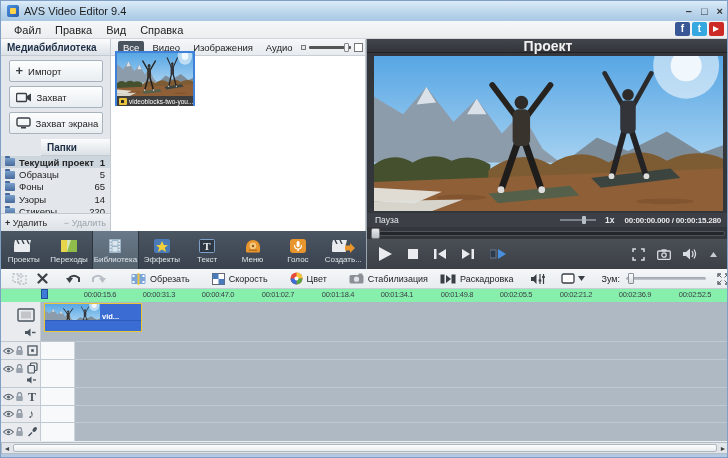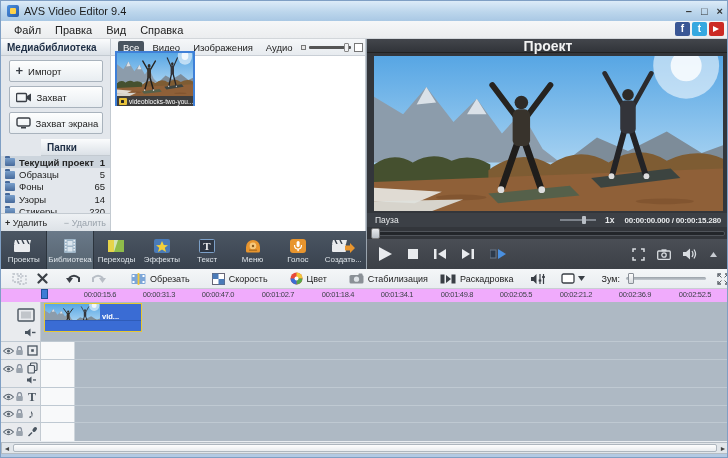--- a/index.html
+++ b/index.html
@@ -80,21 +80,21 @@
 
   
   .editbar{left:0;top:268px;width:728px;height:20px;background:linear-gradient(#f4f6f8,#e9edf0);border-bottom:1px solid #c8cdd3;display:flex;align-items:center;padding:0 6px;font-size:9px;color:#222;}
   .ebtn{display:flex;align-items:center;gap:4px;cursor:pointer;padding:0 6px;}
   .eicon{display:flex;align-items:center;cursor:pointer;padding:0 5px;}
   .zoomright{margin-left:auto;display:flex;align-items:center;gap:6px;}
   .ztrack{width:80px;height:3px;background:linear-gradient(#9aa1a8,#c4cad0);border-radius:2px;position:relative;}
   .zknob{position:absolute;left:2px;top:-4px;width:6px;height:11px;background:linear-gradient(#fdfdfd,#d8dce0);border:1px solid #8a9098;border-radius:1px;}
 
   
-  .ruler{left:0;top:288px;width:728px;height:20px;background:#f0abfc;border-bottom:1px solid #c3cad1;}
+  .ruler{left:0;top:288px;width:728px;height:20px;background:#86efac;border-bottom:1px solid #c3cad1;}
   .rlab{position:absolute;top:1px;font-size:7.5px;color:#3a3f46;transform:translateX(-50%);white-space:nowrap;letter-spacing:-0.3px;}
   .ticks{position:absolute;left:43px;right:12px;bottom:0;height:3px;background:repeating-linear-gradient(90deg,#98a1ab 0,#98a1ab 1px,transparent 1px,transparent 7.45px);}
   .playhead{position:absolute;left:40px;top:288px;width:7px;height:10px;background:#3d7bd6;border:1px solid #1f4f96;}
   .tracks{left:0;top:301px;width:728px;height:139px;background:#aeb9c4;}
   .iconcol{position:absolute;left:0;top:0;width:40px;height:139px;background:#e9ebee;border-right:1px solid #c3cad1;}
   .trow{position:absolute;left:0;width:728px;border-bottom:1px solid #bfc9d2;}
   .hcell{position:absolute;left:40px;width:34px;height:100%;background:#f8f9fa;border-right:1px solid #cfd6dc;}
   .tico{position:absolute;display:flex;align-items:center;justify-content:center;color:#4a5560;}
   .clip{position:absolute;left:43px;top:1px;width:98px;height:29px;border:1px solid #e8c832;background:#3a6cd4;}
   .clip svg{position:absolute;left:0;top:0;width:55px;height:25px;}
@@ -343,46 +343,46 @@
 
   <div class="modebar abs">
     <div class="mode">
       <svg width="22" height="16" viewBox="0 0 22 16">
           <polygon points="2,2 18,2 17,6 1,6" fill="#e9ebee"></polygon>
           <path d="M4,2 L6,6 M9,2 L11,6 M14,2 L16,6" stroke="#39424e" stroke-width="1.5"></path>
           <rect x="1" y="6" width="16" height="8" rx="1" fill="#e9ebee"></rect>
         </svg>
       <span class="lbl">Проекты</span>
     </div>
+    <div class="mode">
+      <svg width="18" height="16" viewBox="0 0 18 16">
+          <rect x="1" y="2" width="10" height="12" fill="#e6d44a"></rect>
+          <rect x="7" y="2" width="10" height="12" fill="#8fbc4a"></rect>
+          <polygon points="7,2 11,2 7,14 7,2" fill="#fff" opacity="0.6"></polygon>
+        </svg>
+      <span class="lbl">Переходы</span>
+    </div>
     <div class="mode act">
       <svg width="18" height="16" viewBox="0 0 18 16">
           <rect x="3" y="1" width="12" height="14" rx="1" fill="#9fb6c8"></rect>
           <rect x="6.5" y="3" width="5" height="4.5" fill="#dce6ee"></rect>
           <rect x="6.5" y="9" width="5" height="4.5" fill="#dce6ee"></rect>
           <rect x="4" y="2" width="1.6" height="1.6" fill="#e9eef3"></rect>
           <rect x="4" y="5" width="1.6" height="1.6" fill="#e9eef3"></rect>
           <rect x="4" y="8" width="1.6" height="1.6" fill="#e9eef3"></rect>
           <rect x="4" y="11" width="1.6" height="1.6" fill="#e9eef3"></rect>
           <rect x="12.4" y="2" width="1.6" height="1.6" fill="#e9eef3"></rect>
           <rect x="12.4" y="5" width="1.6" height="1.6" fill="#e9eef3"></rect>
           <rect x="12.4" y="8" width="1.6" height="1.6" fill="#e9eef3"></rect>
           <rect x="12.4" y="11" width="1.6" height="1.6" fill="#e9eef3"></rect>
         </svg>
       <span class="lbl">Библиотека</span>
     </div>
     <div class="mode">
       <svg width="18" height="16" viewBox="0 0 18 16">
-          <rect x="1" y="2" width="10" height="12" fill="#e6d44a"></rect>
-          <rect x="7" y="2" width="10" height="12" fill="#8fbc4a"></rect>
-          <polygon points="7,2 11,2 7,14 7,2" fill="#fff" opacity="0.6"></polygon>
-        </svg>
-      <span class="lbl">Переходы</span>
-    </div>
-    <div class="mode">
-      <svg width="18" height="16" viewBox="0 0 18 16">
           <rect x="1" y="1" width="16" height="14" rx="2" fill="#4a7bb8"></rect>
           <polygon points="9,3 10.8,7 15,7.2 11.8,9.8 13,14 9,11.5 5,14 6.2,9.8 3,7.2 7.2,7" fill="#f2d03a"></polygon>
         </svg>
       <span class="lbl">Эффекты</span>
     </div>
     <div class="mode">
       <svg width="18" height="16" viewBox="0 0 18 16">
           <rect x="1.5" y="1.5" width="15" height="13" rx="1" fill="#2e3744" stroke="#7ca0c8"></rect>
           <text x="9" y="12" text-anchor="middle" font-size="11" font-family="Liberation Serif,serif" fill="#e9ebee" font-weight="bold">T</text>
         </svg>

